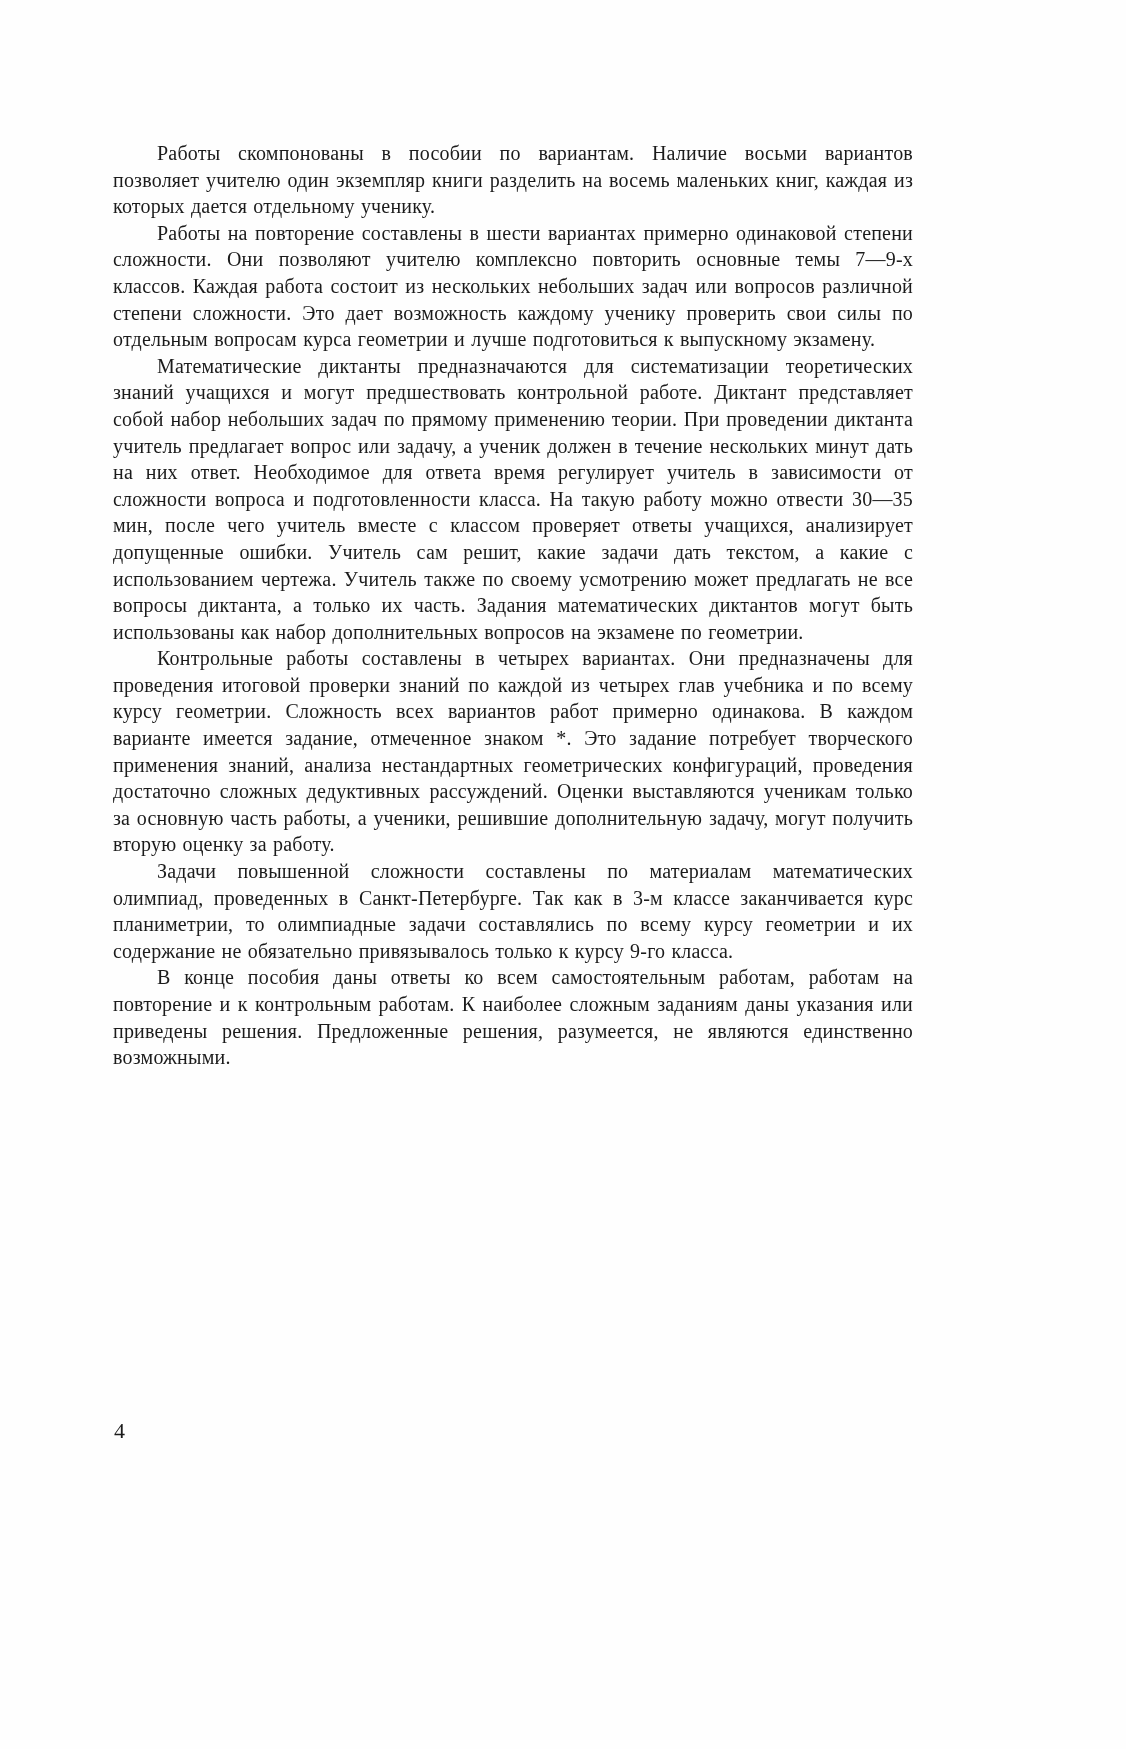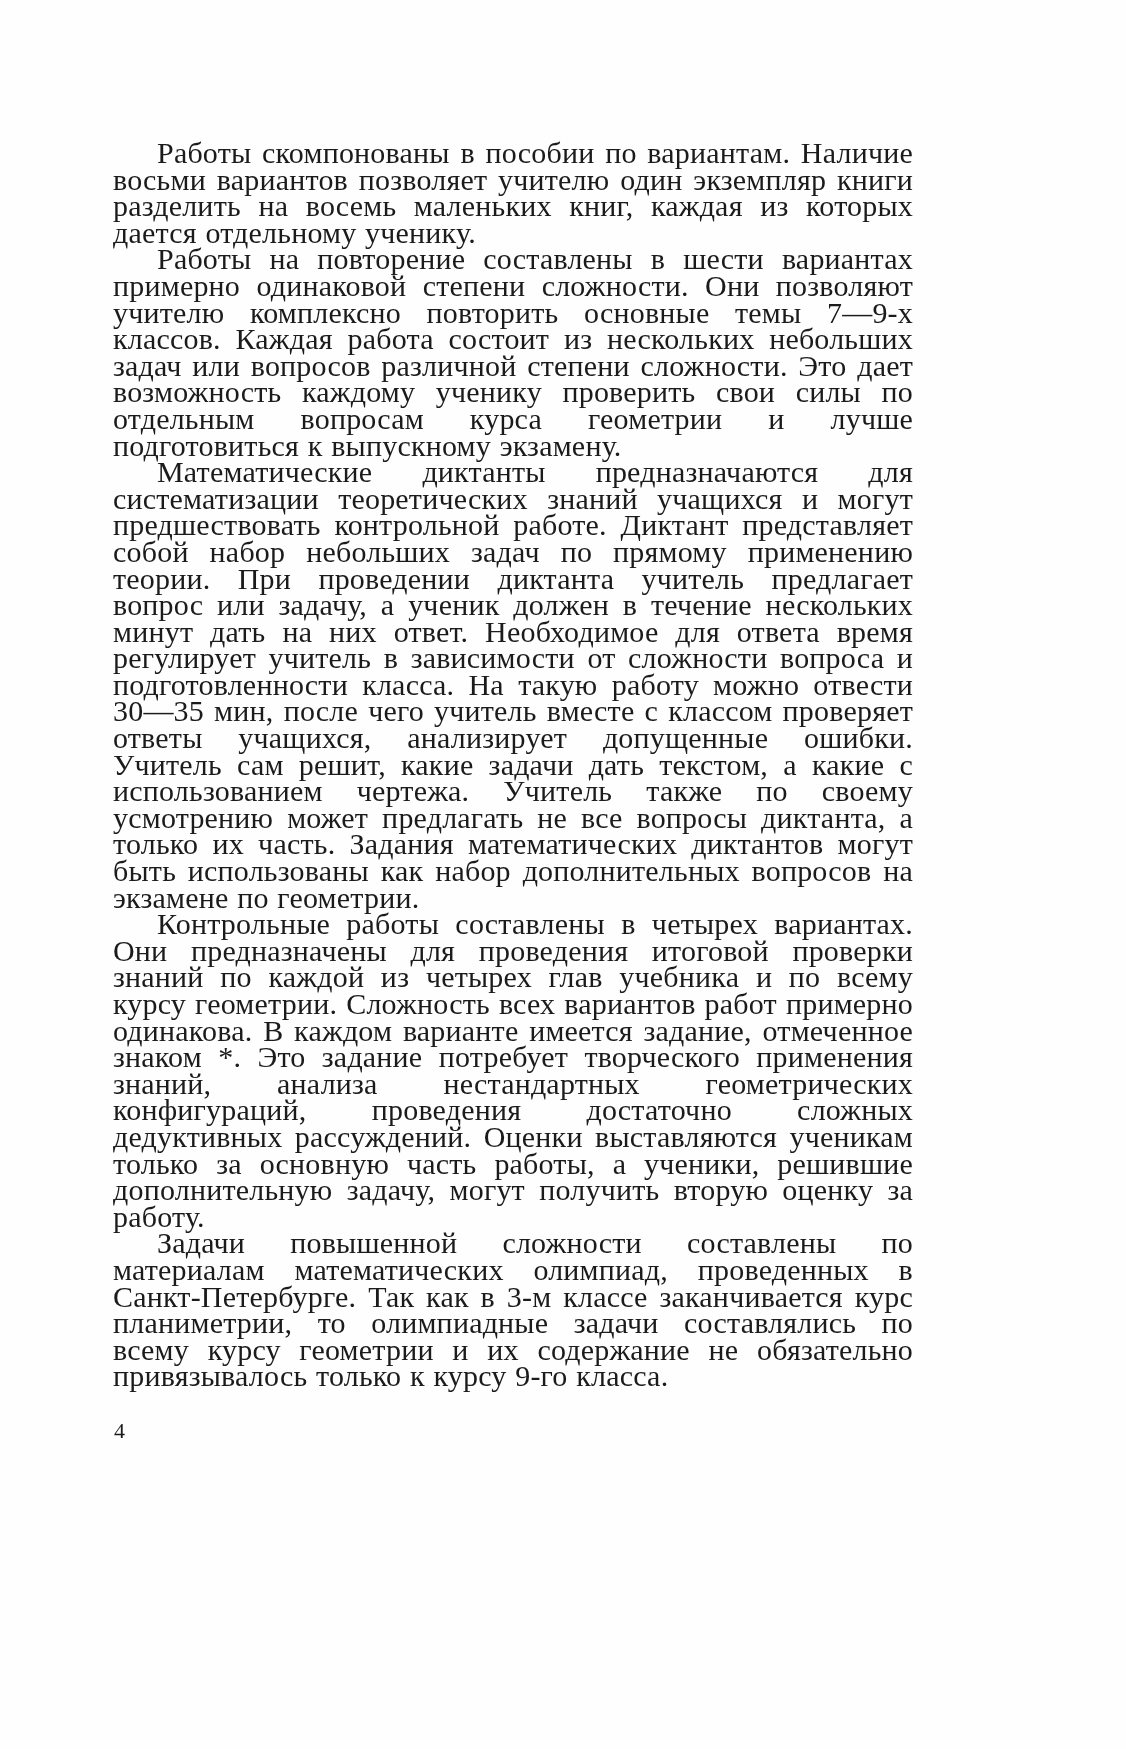--- a/index.html
+++ b/index.html
@@ -22,21 +22,21 @@
   }
   .text-block {
     position: absolute;
     left: 113px;
     top: 140px;
     width: 800px;
   }
   .text-block p.para {
     margin: 0;
     padding: 0;
-    font-size: 30px;
+    font-size: 20px;
     line-height: 26.6px;
     text-align: justify;
     text-indent: 44px;
     letter-spacing: 0.2px;
     word-spacing: 1px;
   }
   .page-number {
     position: absolute;
     left: 114px;
     top: 1418px;
@@ -50,17 +50,18 @@
 
 <div class="page">
 
   <div class="text-block">
 
   <p class="para">Работы скомпонованы в пособии по вариантам. Наличие восьми вариантов позволяет учителю один экземпляр книги разделить на восемь маленьких книг, каждая из которых дается отдельному ученику.</p>
       <p class="para">Работы на повторение составлены в шести вариантах примерно одинаковой степени сложности. Они позволяют учителю комплексно повторить основные темы 7—9-х классов. Каждая работа состоит из нескольких небольших задач или вопросов различной степени сложности. Это дает возможность каждому ученику проверить свои силы по отдельным вопросам курса геометрии и лучше подготовиться к выпускному экзамену.</p>
       <p class="para">Математические диктанты предназначаются для систематизации теоретических знаний учащихся и могут предшествовать контрольной работе. Диктант представляет собой набор небольших задач по прямому применению теории. При проведении диктанта учитель предлагает вопрос или задачу, а ученик должен в течение нескольких минут дать на них ответ. Необходимое для ответа время регулирует учитель в зависимости от сложности вопроса и подготовленности класса. На такую работу можно отвести 30—35 мин, после чего учитель вместе с классом проверяет ответы учащихся, анализирует допущенные ошибки. Учитель сам решит, какие задачи дать текстом, а какие с использованием чертежа. Учитель также по своему усмотрению может предлагать не все вопросы диктанта, а только их часть. Задания математических диктантов могут быть использованы как набор дополнительных вопросов на экзамене по геометрии.</p>
       <p class="para">Контрольные работы составлены в четырех вариантах. Они предназначены для проведения итоговой проверки знаний по каждой из четырех глав учебника и по всему курсу геометрии. Сложность всех вариантов работ примерно одинакова. В каждом варианте имеется задание, отмеченное знаком *. Это задание потребует творческого применения знаний, анализа нестандартных геометрических конфигураций, проведения достаточно сложных дедуктивных рассуждений. Оценки выставляются ученикам только за основную часть работы, а ученики, решившие дополнительную задачу, могут получить вторую оценку за работу.</p>
       <p class="para">Задачи повышенной сложности составлены по материалам математических олимпиад, проведенных в Санкт-Петербурге. Так как в 3-м классе заканчивается курс планиметрии, то олимпиадные задачи составлялись по всему курсу геометрии и их содержание не обязательно привязывалось только к курсу 9-го класса.</p>
+      <p class="para">В конце пособия даны ответы ко всем самостоятельным работам, работам на повторение и к контрольным работам. К наиболее сложным заданиям даны указания или приведены решения. Предложенные решения, разумеется, не являются единственно возможными.</p>
     </div>
 
   <div class="page-number">4</div>
 
 </div>
 
 </body></html>

